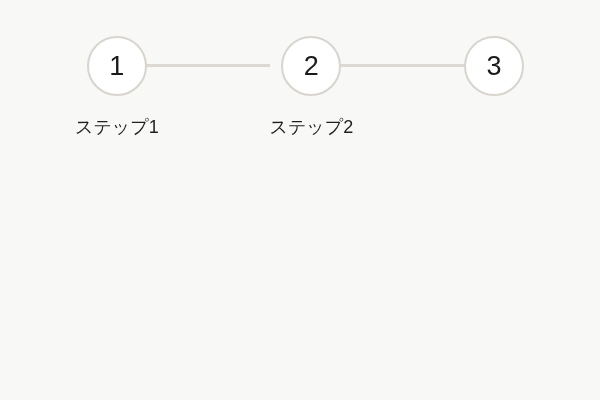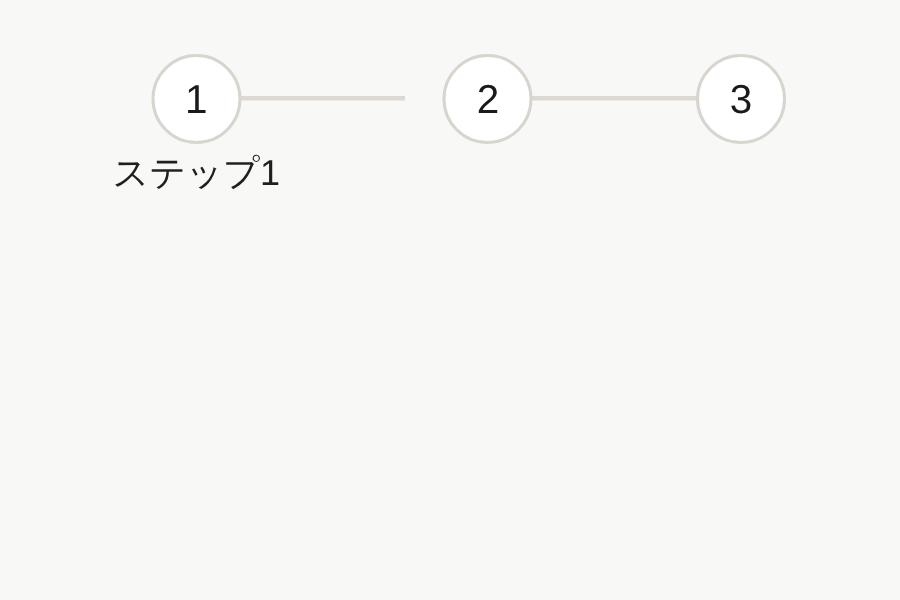--- a/index.html
+++ b/index.html
@@ -51,22 +51,22 @@
     align-items: center;
     justify-content: center;
     font-size: 27px;
     line-height: 1;
     color: #1a1a1a;
     font-weight: 400;
     letter-spacing: 0;
   }
 
   .step-label {
-    margin-top: 8px;
-    font-size: 24px;
+    margin-top: 22px;
+    font-size: 18px;
     line-height: 1;
     color: #1f1f1f;
     white-space: nowrap;
     text-align: center;
   }
 
   
   .connector {
     position: absolute;
     height: 3px;
@@ -87,20 +87,21 @@
 
   <div class="stepper">
 
     <div class="step">
       <div class="step-circle">1</div>
       <div class="step-label">ステップ1</div>
     </div>
 
     <div class="step">
       <div class="step-circle">2</div>
+      <div class="step-label">ステップ2</div>
     </div>
 
     <div class="step">
       <div class="step-circle">3</div>
     </div>
 
   </div>
 </div>
 
 </body></html>

